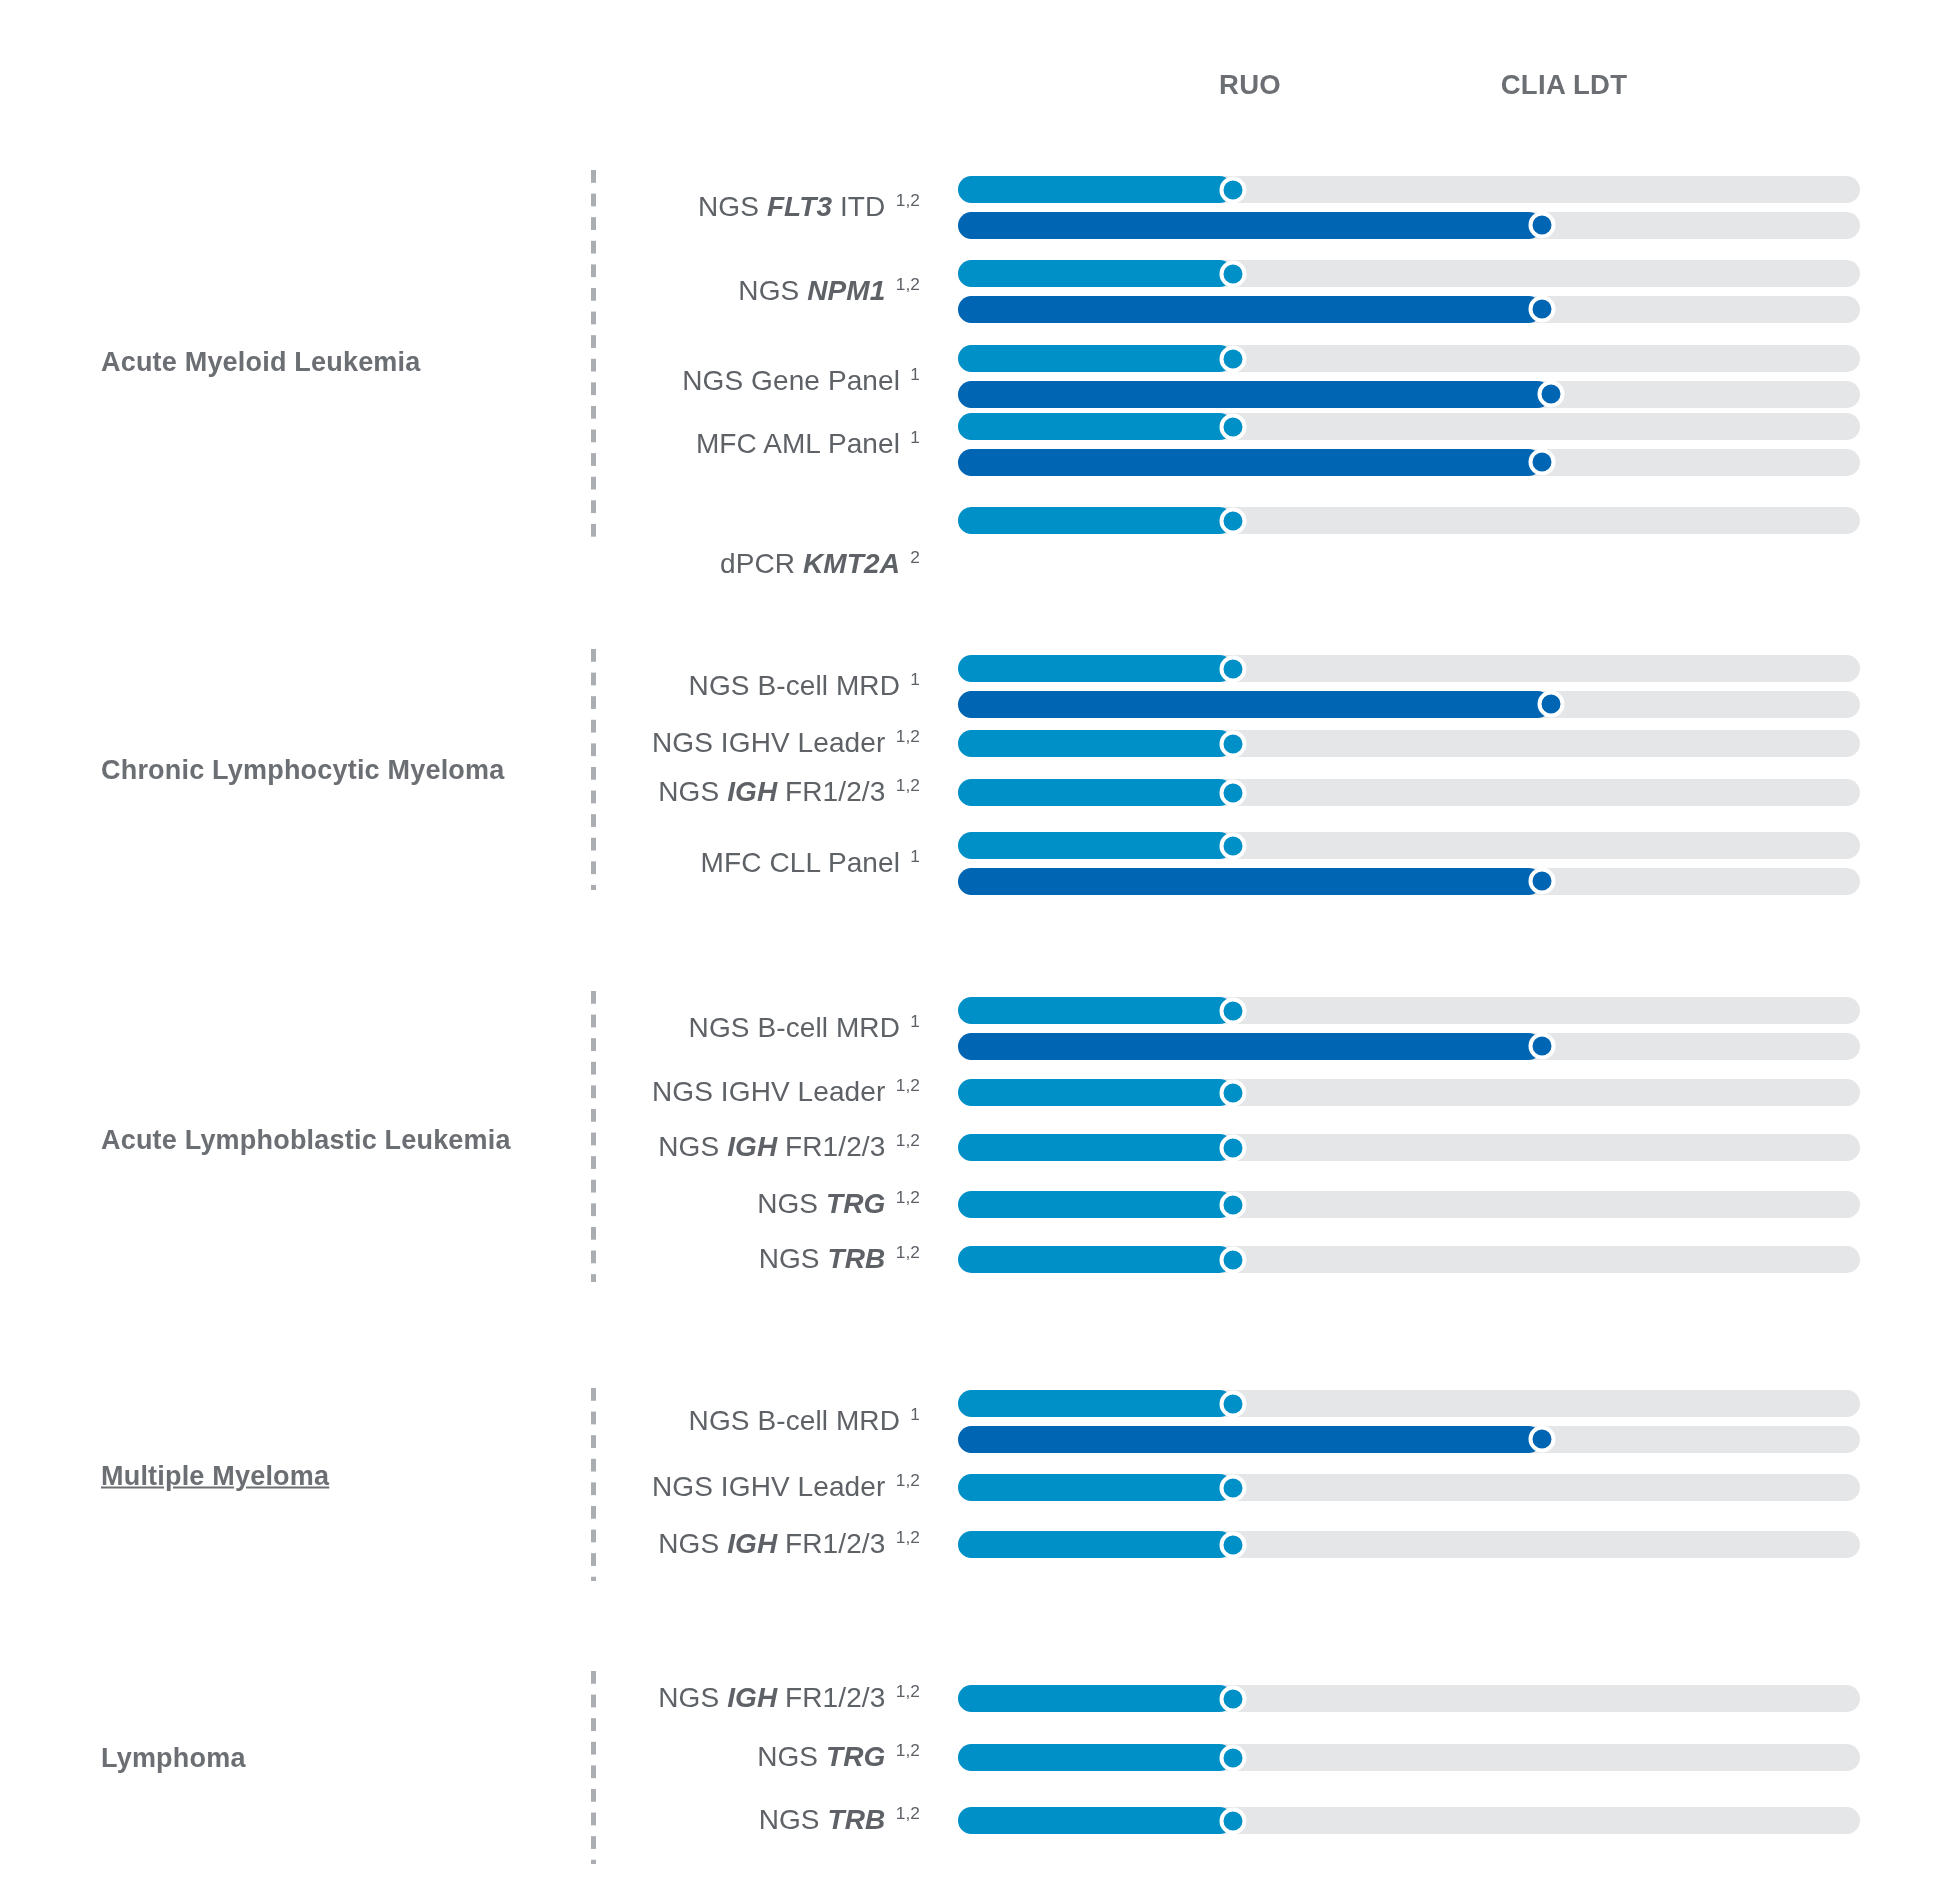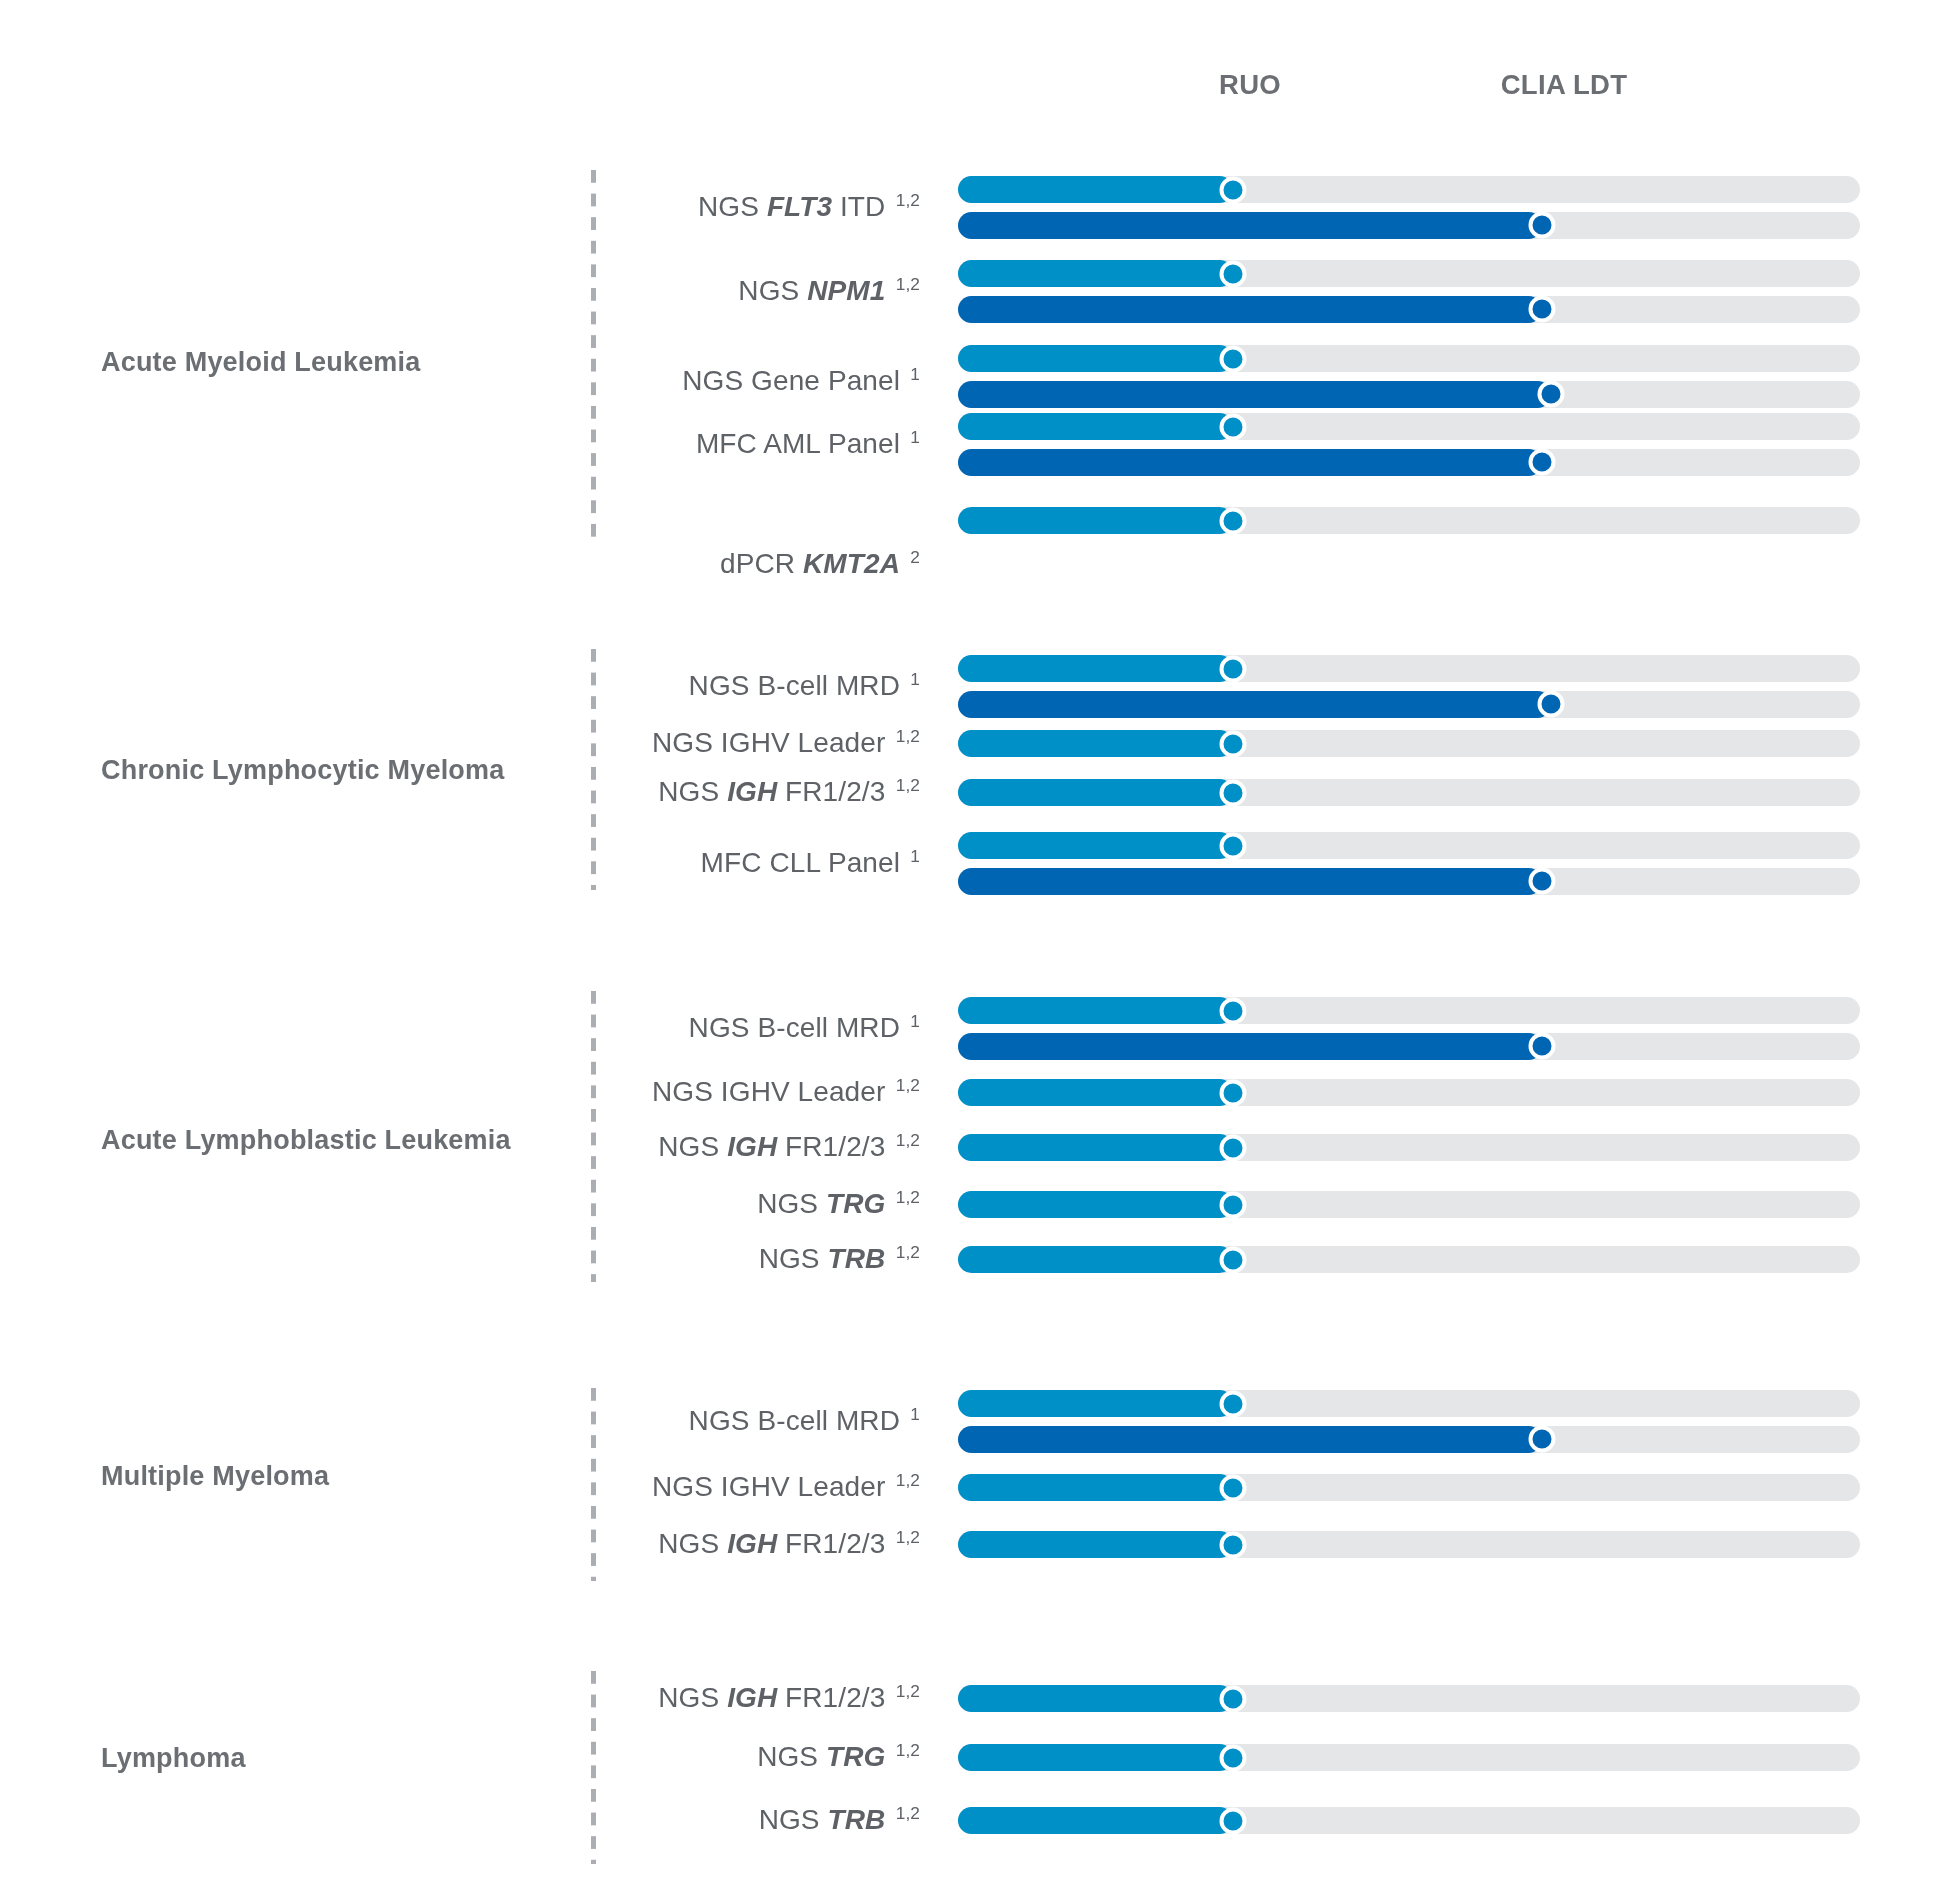--- a/index.html
+++ b/index.html
@@ -302,21 +302,21 @@
           <div class="row-label" style="top: 13.4px;">NGS <i>TRB</i> <sup>1,2</sup></div>
           <div class="bars">
             <div class="track">
               <div class="fill ruo" style="width: 275px;"></div>
               <div class="knob ruo" style="left: 275px;"></div>
             </div>
           </div>
         </div>
       </div>
       <div class="section" style="top: 0px;">
-        <div class="cat-label" style="top: 1476px;">Multiple Myeloma</div>
+        <div class="cat-label" style="top: 1476px; text-decoration: underline;">Multiple Myeloma</div>
         <div class="divider" style="top: 1388px; height: 193px;"></div>
         <div class="row" style="top: 1390px;">
           <div class="row-label" style="top: 31px;">NGS B-cell MRD <sup>1</sup></div>
           <div class="bars">
             <div class="track">
               <div class="fill ruo" style="width: 275px;"></div>
               <div class="knob ruo" style="left: 275px;"></div>
             </div>
             <div class="track">
               <div class="fill clia" style="width: 584px;"></div>

